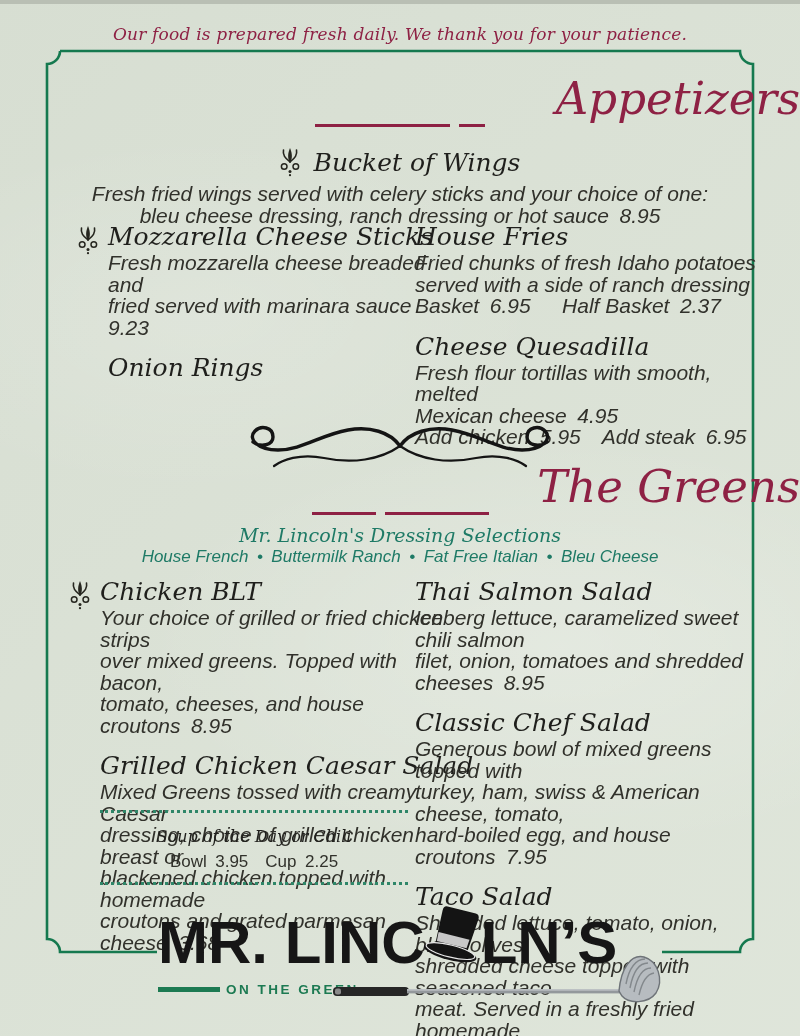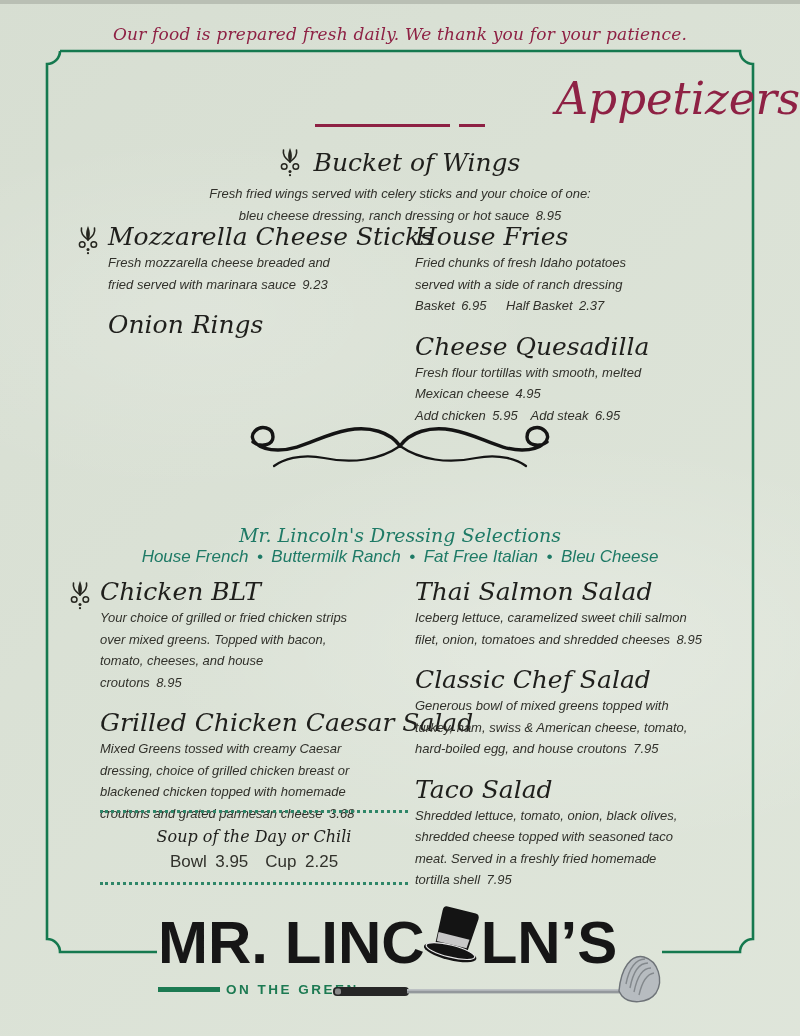--- a/index.html
+++ b/index.html
@@ -21,21 +21,21 @@
   
   .frame{top:0; left:0;}
   
   .sec-title{left:0; width:100%; text-align:right; color:#8e2144;
     font-family:"DejaVu Serif", serif; font-style:italic; font-size:45px; line-height:46px;}
   .underline-row{display:flex; justify-content:center; gap:9px; margin-top:2px;}
   .underline-row .seg{height:3px; background:#8e2144;}
   
   .script{font-family:"DejaVu Serif", serif; font-style:italic; color:#1f1f1c;}
   .item-name{font-size:25px; line-height:27px; white-space:nowrap;}
-  .desc{font-style:italic; font-size:13px; line-height:21.5px; color:#31312b;
+  .desc{font-style:italic; font-size:21px; line-height:21.5px; color:#31312b;
     white-space:pre-line; margin-top:2px;}
   .menu-item{margin-bottom:16px; position:relative;}
   .fleuron{position:absolute; left:-30px; top:2px; width:20px; height:30px;}
   
   .featured{top:143px; left:0; width:100%; text-align:center;}
   .featured .head{display:inline-flex; align-items:center; gap:14px;}
   .featured .fleuron-inline{width:20px; height:30px; margin-top:0;}
   .featured .desc{text-align:center;}
   
   .col{width:345px;}
@@ -143,20 +143,27 @@
         <path stroke-width="3.4" d="M170,36 C160,22 140,16 118,20 C90,25 72,40 48,40 C28,40 17,29 25,21 C31,15 43,17 43,27 C43,35 31,38 23,32"></path>
         <path stroke-width="2.2" d="M170,36 C150,50 122,54 94,48 C70,43 52,50 44,56"></path>
       </g>
       <g transform="translate(340,0) scale(-1,1)">
         <path stroke-width="3.4" d="M170,36 C160,22 140,16 118,20 C90,25 72,40 48,40 C28,40 17,29 25,21 C31,15 43,17 43,27 C43,35 31,38 23,32"></path>
         <path stroke-width="2.2" d="M170,36 C150,50 122,54 94,48 C70,43 52,50 44,56"></path>
       </g>
     </g>
   </svg>
 
+  <div class="abs sec-title greens-title">
+    <span>The Greens</span>
+    <div class="underline-row">
+      <div class="seg" style="width:64px"></div>
+      <div class="seg" style="width:104px"></div>
+    </div>
+  </div>
 
   <div class="abs dress-list">House French • Buttermilk Ranch • Fat Free Italian • Bleu Cheese</div>
   <div class="abs dress-script">Mr. Lincoln's Dressing Selections</div>
 
   <div class="abs col col-gr-left">
     <div class="menu-item">
       <svg class="fleuron" viewBox="0 0 20 30" width="20" height="30">
           <use href="#fleuron"></use>
         </svg>
       <div class="script item-name">Chicken BLT</div>

